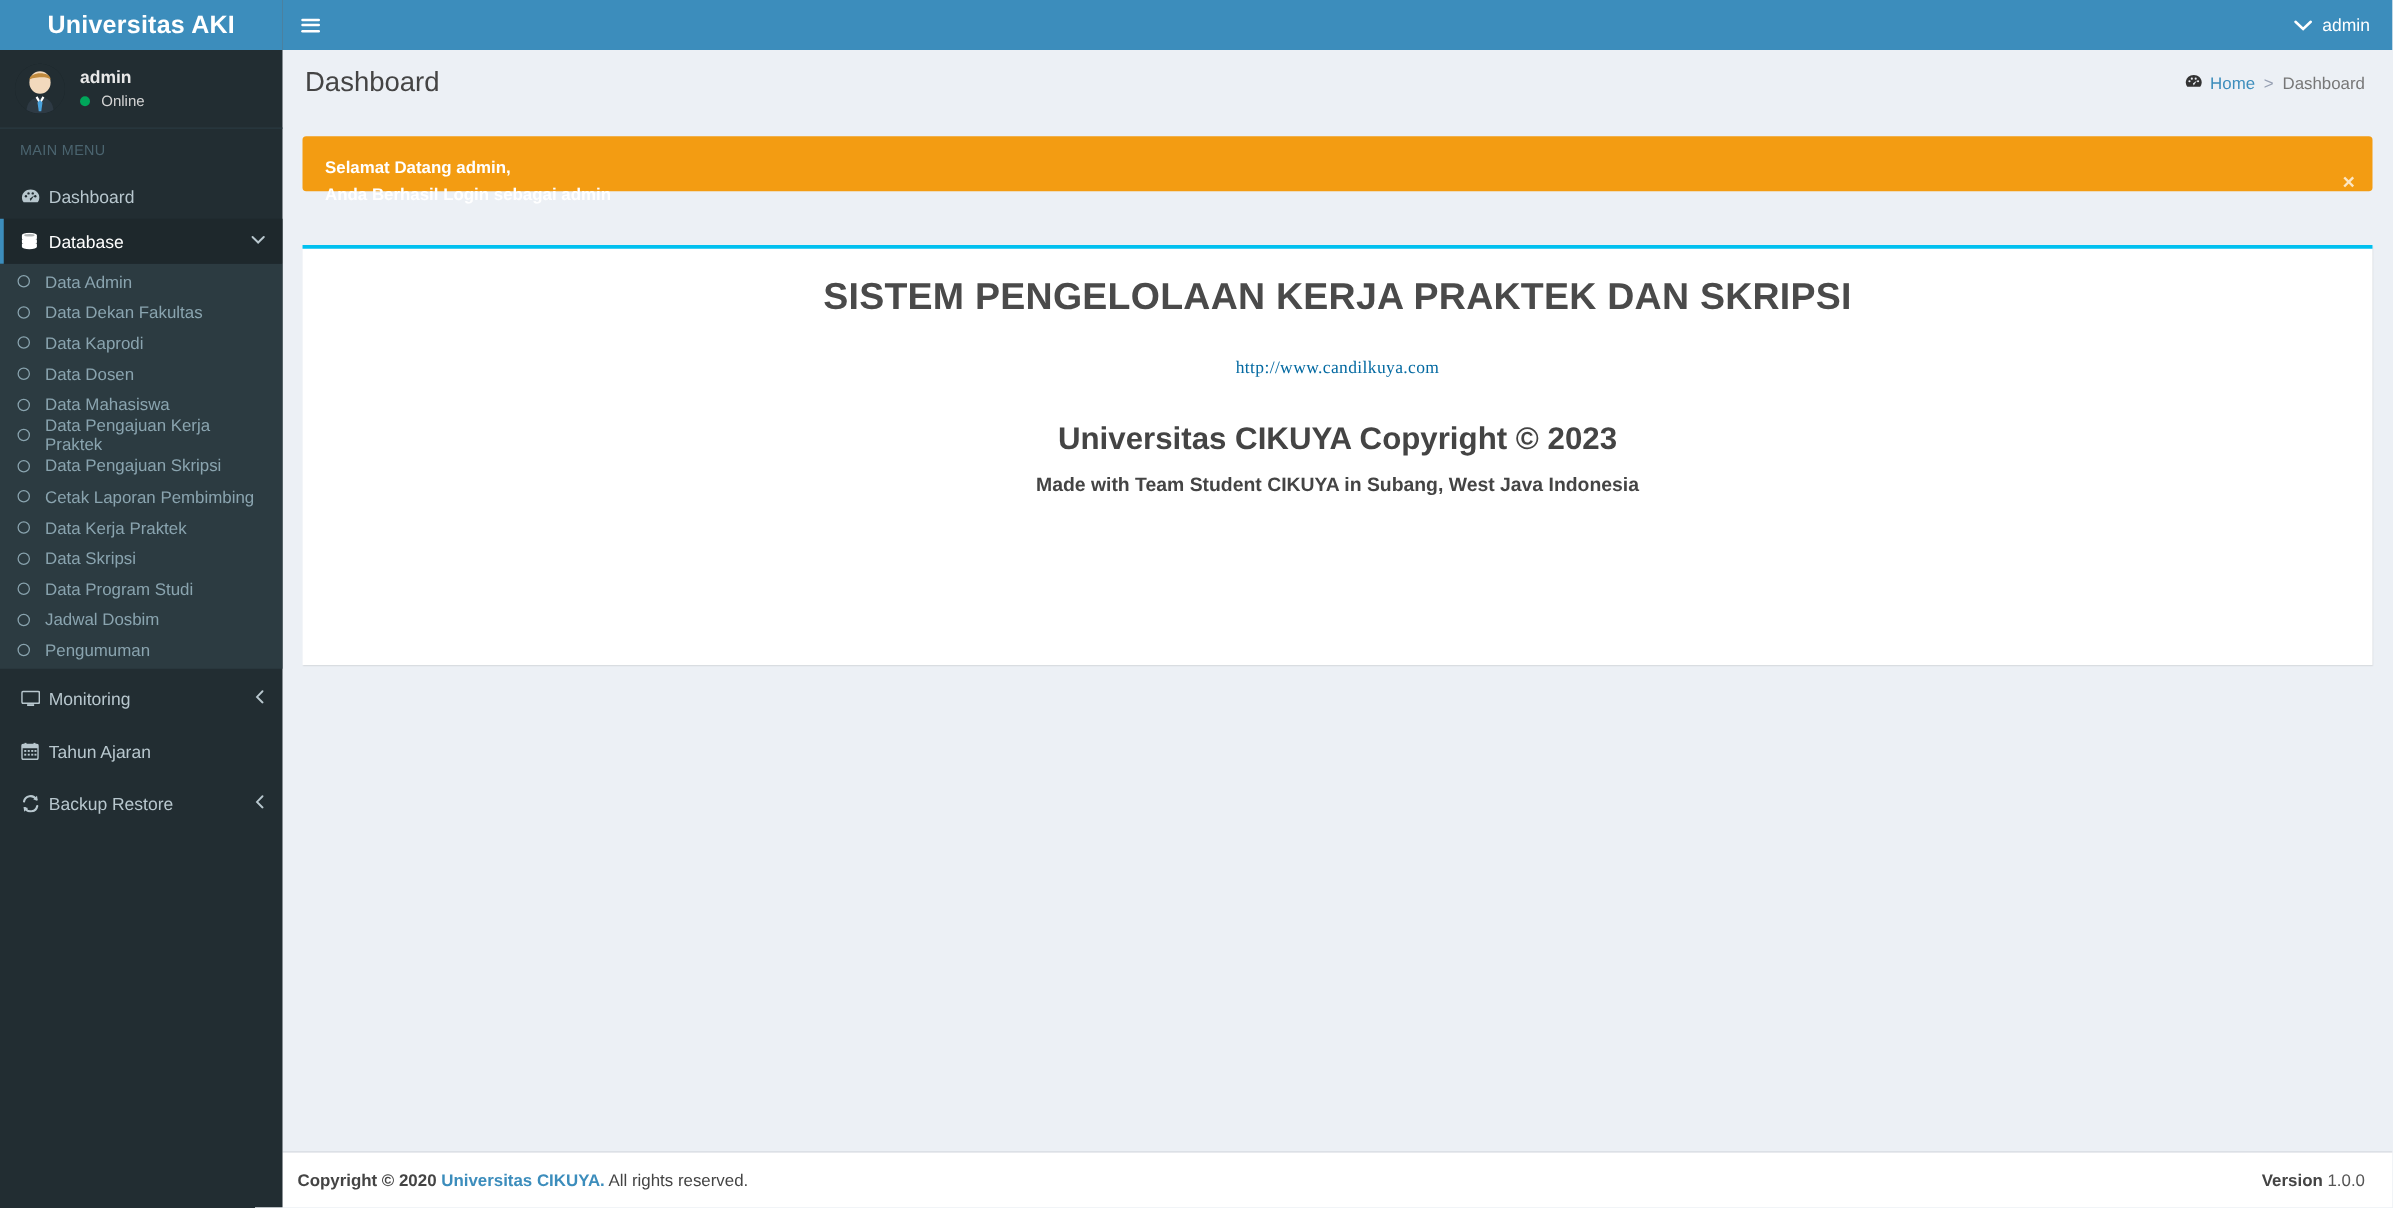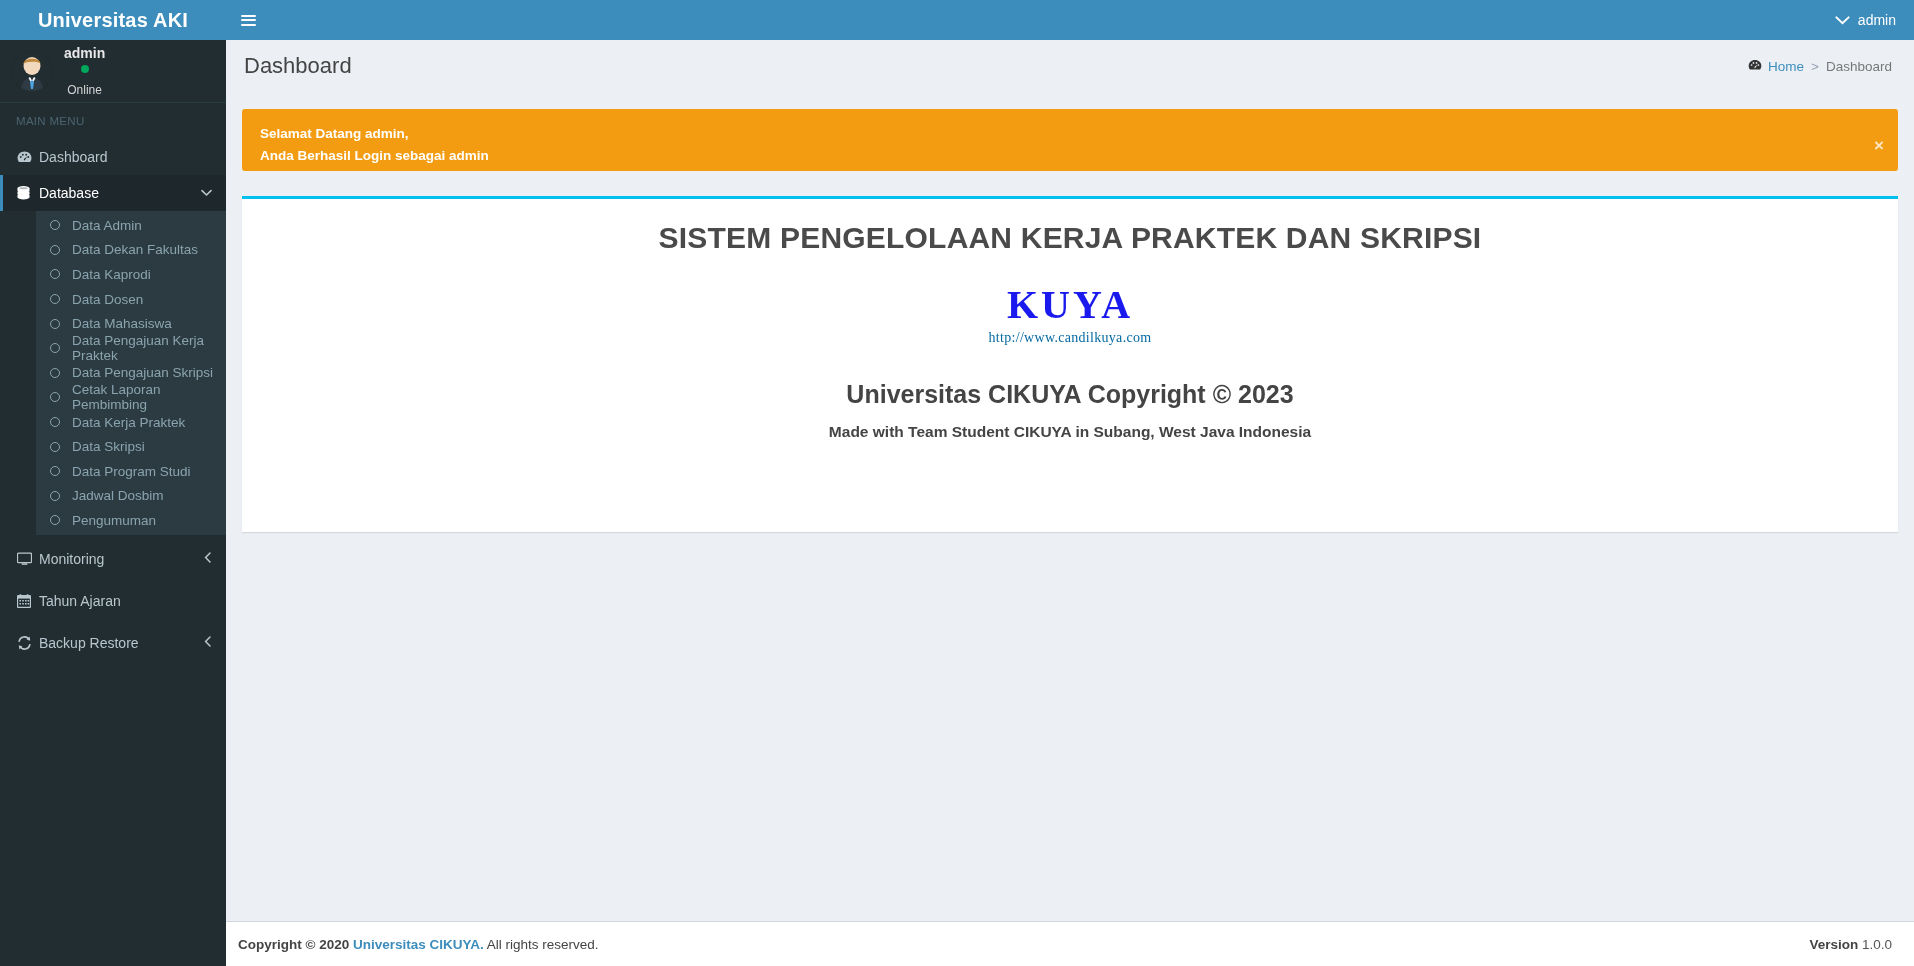--- a/index.html
+++ b/index.html
@@ -35,21 +35,21 @@
     border-bottom: 1px solid #2a3a41;
   }
   #avatar {
     width: 40px; height: 40px; border-radius: 50%;
     background: #1b2529;
     overflow: hidden; flex: none;
     display: flex; align-items: flex-end; justify-content: center;
   }
   #user-info { margin-left: 12px; line-height: 1.35; }
   #user-name { color: #e8e8e8; font-size: 14px; font-weight: bold; }
-  #user-status { color: #d4d4d4; font-size: 12px; display: flex; align-items: center; gap: 9px; margin-top: 2px; flex-direction: column;}
+  #user-status { color: #d4d4d4; font-size: 12px; display: flex; align-items: center; gap: 9px; margin-top: 2px;}
   .dot-online { width: 8px; height: 8px; border-radius: 50%; background: #00a65a; display:inline-block;}
 
   .menu-header {
     color: #4b646f; font-size: 11.5px; letter-spacing: .3px;
     padding: 12px 0 12px 16px; text-transform: uppercase;
   }
   .menu-item {
     display: flex; align-items: center;
     height: 36px;
     padding-left: 14px; padding-right: 14px;
@@ -61,21 +61,21 @@
   .menu-item .mi-label { flex: 1; }
   .menu-item.active {
     background: #1e282c;
     color: #ffffff;
     border-left-color: #3c8dbc;
   }
   .menu-item.active .mi-icon { color:#ffffff; }
   .menu-item .caret { font-size: 11px; color: #b8c7ce; }
   .menu-item.open .caret { transform: none; }
 
-  #submenu { background: #2c3b41; padding: 2px 11px 2px 0; margin-left: 36px; }
+  #submenu { background: #2c3b41; padding: 2px 11px 2px 0; }
   .sub-item {
     display: flex; align-items: center;
     height: 24.6px;
     padding-left: 14px;
     color: #8aa4af; font-size: 13.5px;
     cursor: pointer;
   }
   .sub-item .si-icon {
     width: 22px; flex: none;
     display: flex; align-items: center; justify-content: flex-start;
@@ -114,21 +114,21 @@
   }
   #page-title { font-size: 22px; color: #444; font-weight: 400; }
   #breadcrumb { display: flex; align-items: center; gap: 7px; font-size: 13.5px; }
   #breadcrumb .bc-home { color: #3c8dbc; display: flex; align-items: center; gap: 6px; cursor:pointer;}
   #breadcrumb .bc-sep { color: #97a0b3; }
   #breadcrumb .bc-current { color: #777; }
 
   
   #alert {
     position: absolute; left: 242px; top: 109px;
-    width: 1656px; height: 62px;
+    width: 1656px; height: 44px;
     background: #f39c12;
     color: #ffffff;
     border-radius: 3px;
     padding: 14px 18px 0 18px;
     font-size: 13.5px; font-weight: bold;
     line-height: 1.65;
   }
   #alert-close {
     position: absolute; right: 14px; top: 28px;
     color: rgba(255,255,255,.75);
@@ -431,21 +431,20 @@
     <div>Selamat Datang admin,</div>
     <div>Anda Berhasil Login sebagai admin</div>
     <div id="alert-close">×</div>
   </div>
 
   <section id="card">
     <div id="card-inner">
       <div id="sys-title">SISTEM PENGELOLAAN KERJA PRAKTEK DAN SKRIPSI</div>
 
       <div id="logo-wrap">
-        <div id="logo-text2">KUYA</div>
         <div id="logo-url">http://www.candilkuya.com</div>
       </div>
 
       <div id="copy-main">Universitas CIKUYA Copyright © 2023</div>
       <div id="copy-sub">Made with Team Student CIKUYA in Subang, West Java Indonesia</div>
     </div>
   </section>
 
   <footer id="footer">
     <div id="footer-left">

